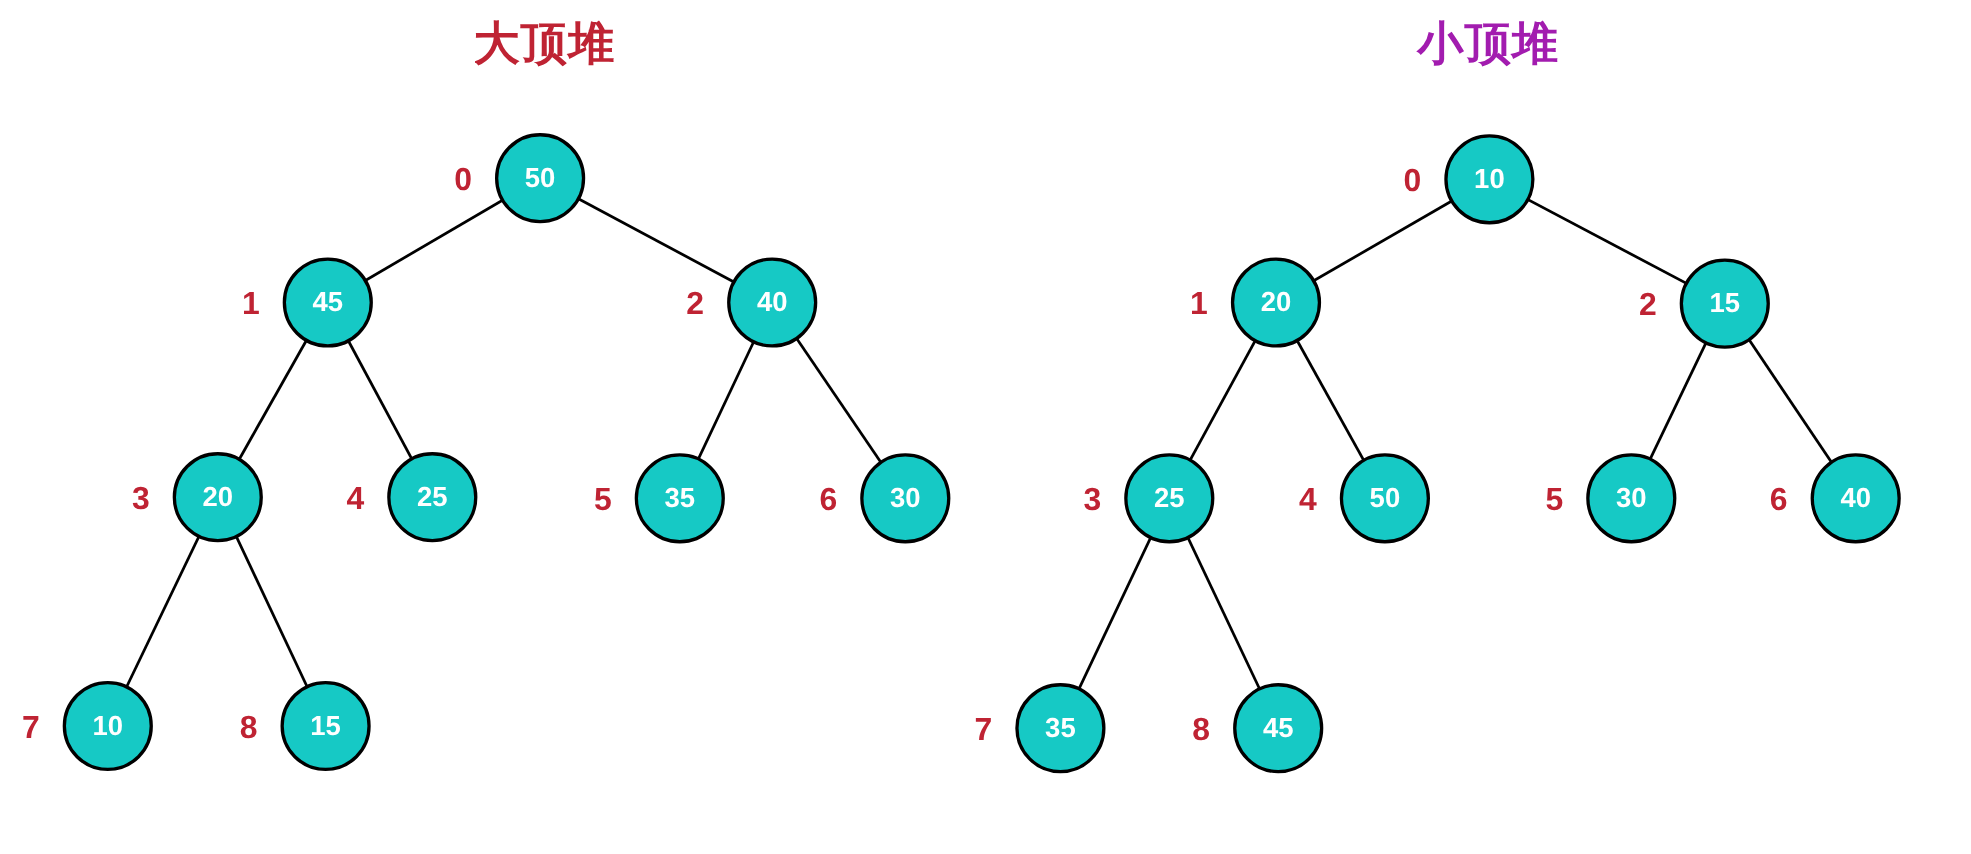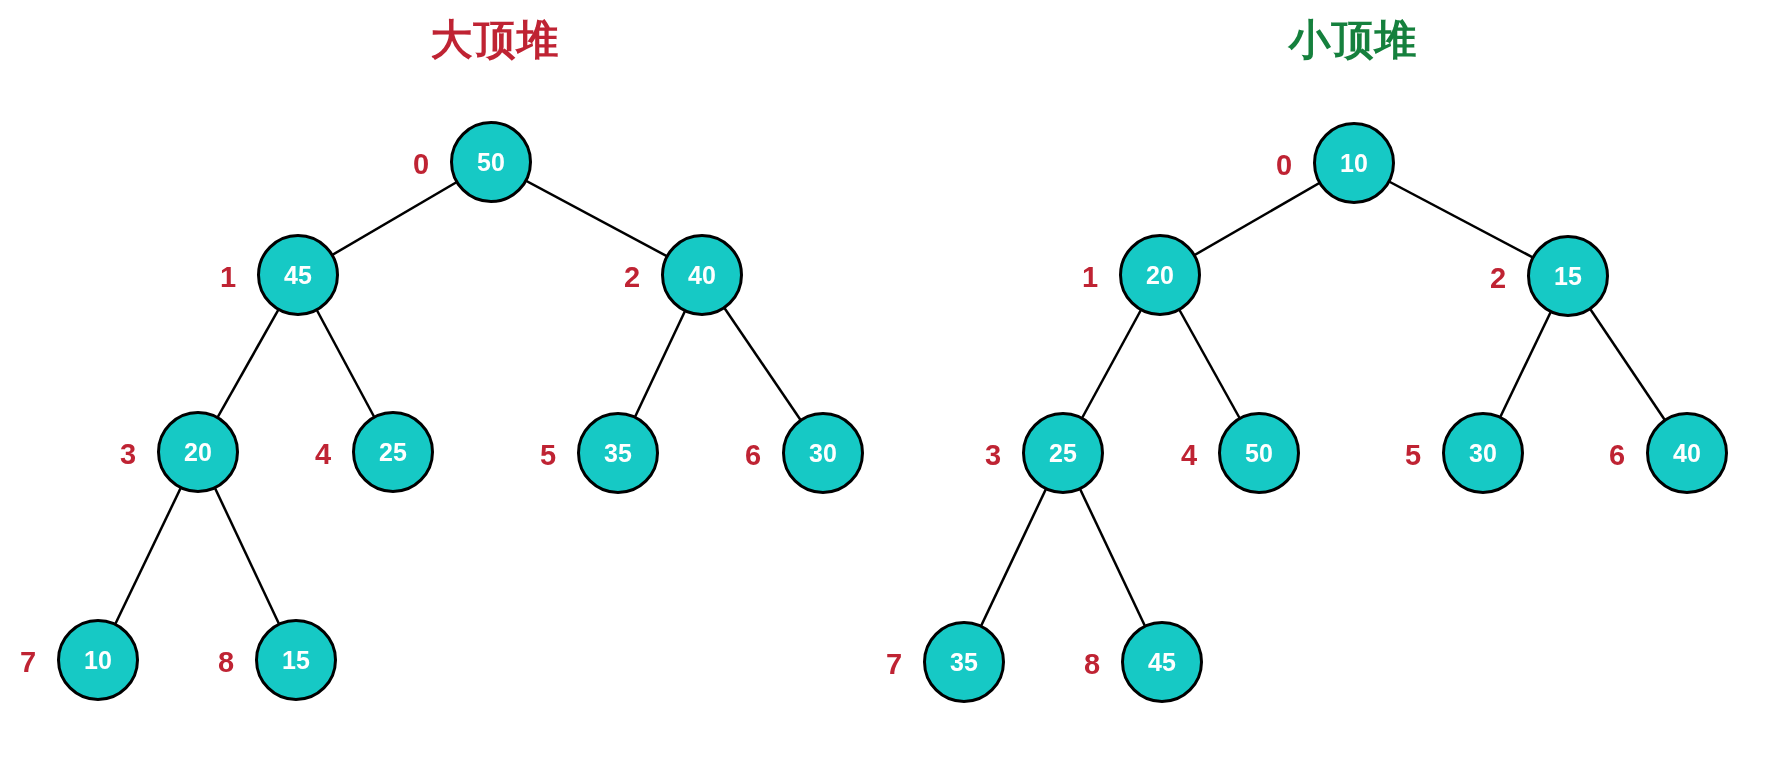--- a/index.html
+++ b/index.html
@@ -68,21 +68,21 @@
       <line x1="1354" y1="163" x2="1160" y2="275" stroke="#000000" stroke-width="2.5"></line>
       <line x1="1354" y1="163" x2="1568" y2="276" stroke="#000000" stroke-width="2.5"></line>
       <line x1="1160" y1="275" x2="1063" y2="453" stroke="#000000" stroke-width="2.5"></line>
       <line x1="1160" y1="275" x2="1259" y2="453" stroke="#000000" stroke-width="2.5"></line>
       <line x1="1568" y1="276" x2="1483" y2="453" stroke="#000000" stroke-width="2.5"></line>
       <line x1="1568" y1="276" x2="1687" y2="453" stroke="#000000" stroke-width="2.5"></line>
       <line x1="1063" y1="453" x2="964" y2="662" stroke="#000000" stroke-width="2.5"></line>
       <line x1="1063" y1="453" x2="1162" y2="662" stroke="#000000" stroke-width="2.5"></line>
     </svg>
   <div class="tree-title" style="left: 479px; top: 12px; color: rgb(191, 35, 51); margin-left: 16px;">大顶堆</div>
-  <div class="tree-title" style="left: 1353px; top: 12px; color: #15803d;">小顶堆</div>
+  <div class="tree-title" style="left: 1353px; top: 12px; color: #a21caf;">小顶堆</div>
   <div>
       <div class="heap-node" style="left: 450px; top: 121px; width: 82px; height: 82px; background: rgb(22, 201, 197); border: 3px solid rgb(0, 0, 0); color: rgb(255, 255, 255);">50</div>
       <div class="index-label" style="left: 421px; top: 164px; color: rgb(191, 35, 51);">0</div>
       <div class="heap-node" style="left: 257px; top: 234px; width: 82px; height: 82px; background: rgb(22, 201, 197); border: 3px solid rgb(0, 0, 0); color: rgb(255, 255, 255);">45</div>
       <div class="index-label" style="left: 228px; top: 277px; color: rgb(191, 35, 51);">1</div>
       <div class="heap-node" style="left: 661px; top: 234px; width: 82px; height: 82px; background: rgb(22, 201, 197); border: 3px solid rgb(0, 0, 0); color: rgb(255, 255, 255);">40</div>
       <div class="index-label" style="left: 632px; top: 277px; color: rgb(191, 35, 51);">2</div>
       <div class="heap-node" style="left: 157px; top: 411px; width: 82px; height: 82px; background: rgb(22, 201, 197); border: 3px solid rgb(0, 0, 0); color: rgb(255, 255, 255);">20</div>
       <div class="index-label" style="left: 128px; top: 454px; color: rgb(191, 35, 51);">3</div>
       <div class="heap-node" style="left: 352px; top: 411px; width: 82px; height: 82px; background: rgb(22, 201, 197); border: 3px solid rgb(0, 0, 0); color: rgb(255, 255, 255);">25</div>

